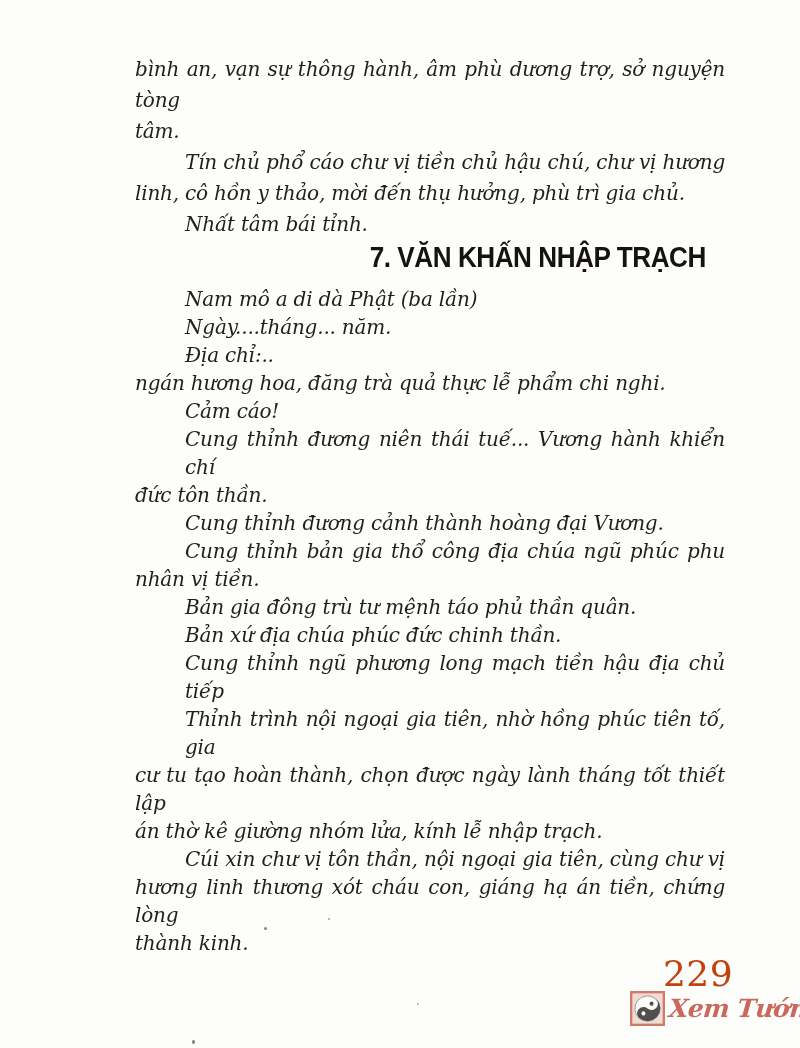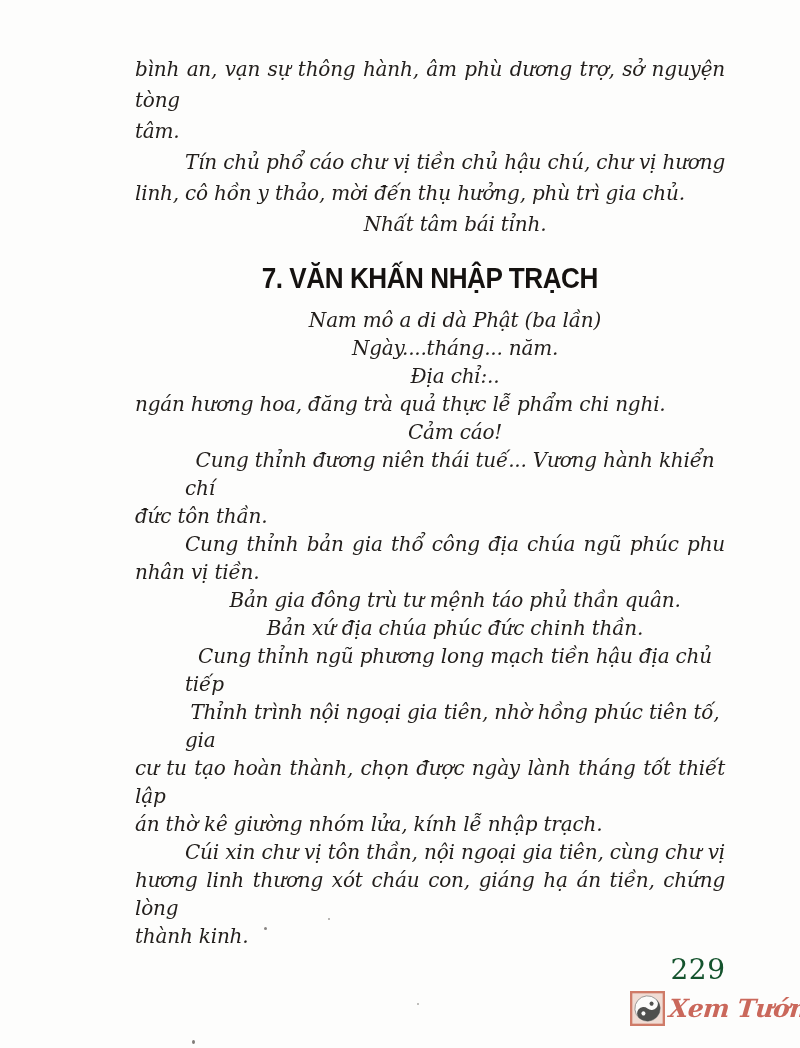--- a/index.html
+++ b/index.html
@@ -22,47 +22,47 @@
     font-size: 20px;
     letter-spacing: -0.2px;
     color: #221e1b;
   }
   .line { white-space: nowrap; }
   .line.full {
     white-space: normal;
     text-align: justify;
     text-align-last: justify;
   }
-  .line.in { padding-left: 50px; text-align: center; }
+  .line.in { padding-left: 50px; }
   .intro .line { line-height: 31px; }
   .section-body .line { line-height: 28px; }
   .heading {
-    margin: 21px 0 11px 0;
-    text-align: center;
+    margin: 0 0 11px 0;
+    text-align: right;
     font-style: normal;
     line-height: 34px;
   }
   .heading span {
     display: inline-block;
     font-family: "Liberation Sans", sans-serif;
     font-weight: bold;
     font-size: 29px;
     letter-spacing: -0.5px;
     transform: scaleX(0.9);
     transform-origin: center;
     color: #151210;
   }
   .page-number {
     position: absolute;
     top: 953px; left: 655px;
     width: 86px;
     text-align: center;
-    font-size: 28px;
+    font-size: 36px;
     letter-spacing: 0.5px;
-    color: #14532d;
+    color: #c2410c;
   }
   .watermark {
     position: absolute;
     left: 630px; top: 991px;
     display: flex;
     align-items: center;
     gap: 4px;
   }
   .wm-icon { width: 35px; height: 35px; display: block; }
   .wm-icon svg { display: block; width: 35px; height: 35px; }
@@ -102,20 +102,21 @@
     </h2>
 
     <div class="section-body">
       <div class="line in">Nam mô a di dà Phật (ba lần)</div>
       <div class="line in">Ngày....tháng... năm.</div>
       <div class="line in">Địa chỉ:..</div>
       <div class="line">ngán hương hoa, đăng trà quả thực lễ phẩm chi nghi.</div>
       <div class="line in">Cảm cáo!</div>
       <div class="line in full">Cung thỉnh đương niên thái tuế... Vương hành khiển chí</div>
       <div class="line">đức tôn thần.</div>
+      <div class="line in">Cung thỉnh đương cảnh thành hoàng đại Vương.</div>
       <div class="line in full">Cung thỉnh bản gia thổ công địa chúa ngũ phúc phu</div>
       <div class="line">nhân vị tiền.</div>
       <div class="line in">Bản gia đông trù tư mệnh táo phủ thần quân.</div>
       <div class="line in">Bản xứ địa chúa phúc đức chinh thần.</div>
       <div class="line in full">Cung thỉnh ngũ phương long mạch tiền hậu địa chủ tiếp</div>
       <div class="line in full">Thỉnh trình nội ngoại gia tiên, nhờ hồng phúc tiên tố, gia</div>
       <div class="line full">cư tu tạo hoàn thành, chọn được ngày lành tháng tốt thiết lập</div>
       <div class="line">án thờ kê giường nhóm lửa, kính lễ nhập trạch.</div>
       <div class="line in full">Cúi xin chư vị tôn thần, nội ngoại gia tiên, cùng chư vị</div>
       <div class="line full">hương linh thương xót cháu con, giáng hạ án tiền, chứng lòng</div>

